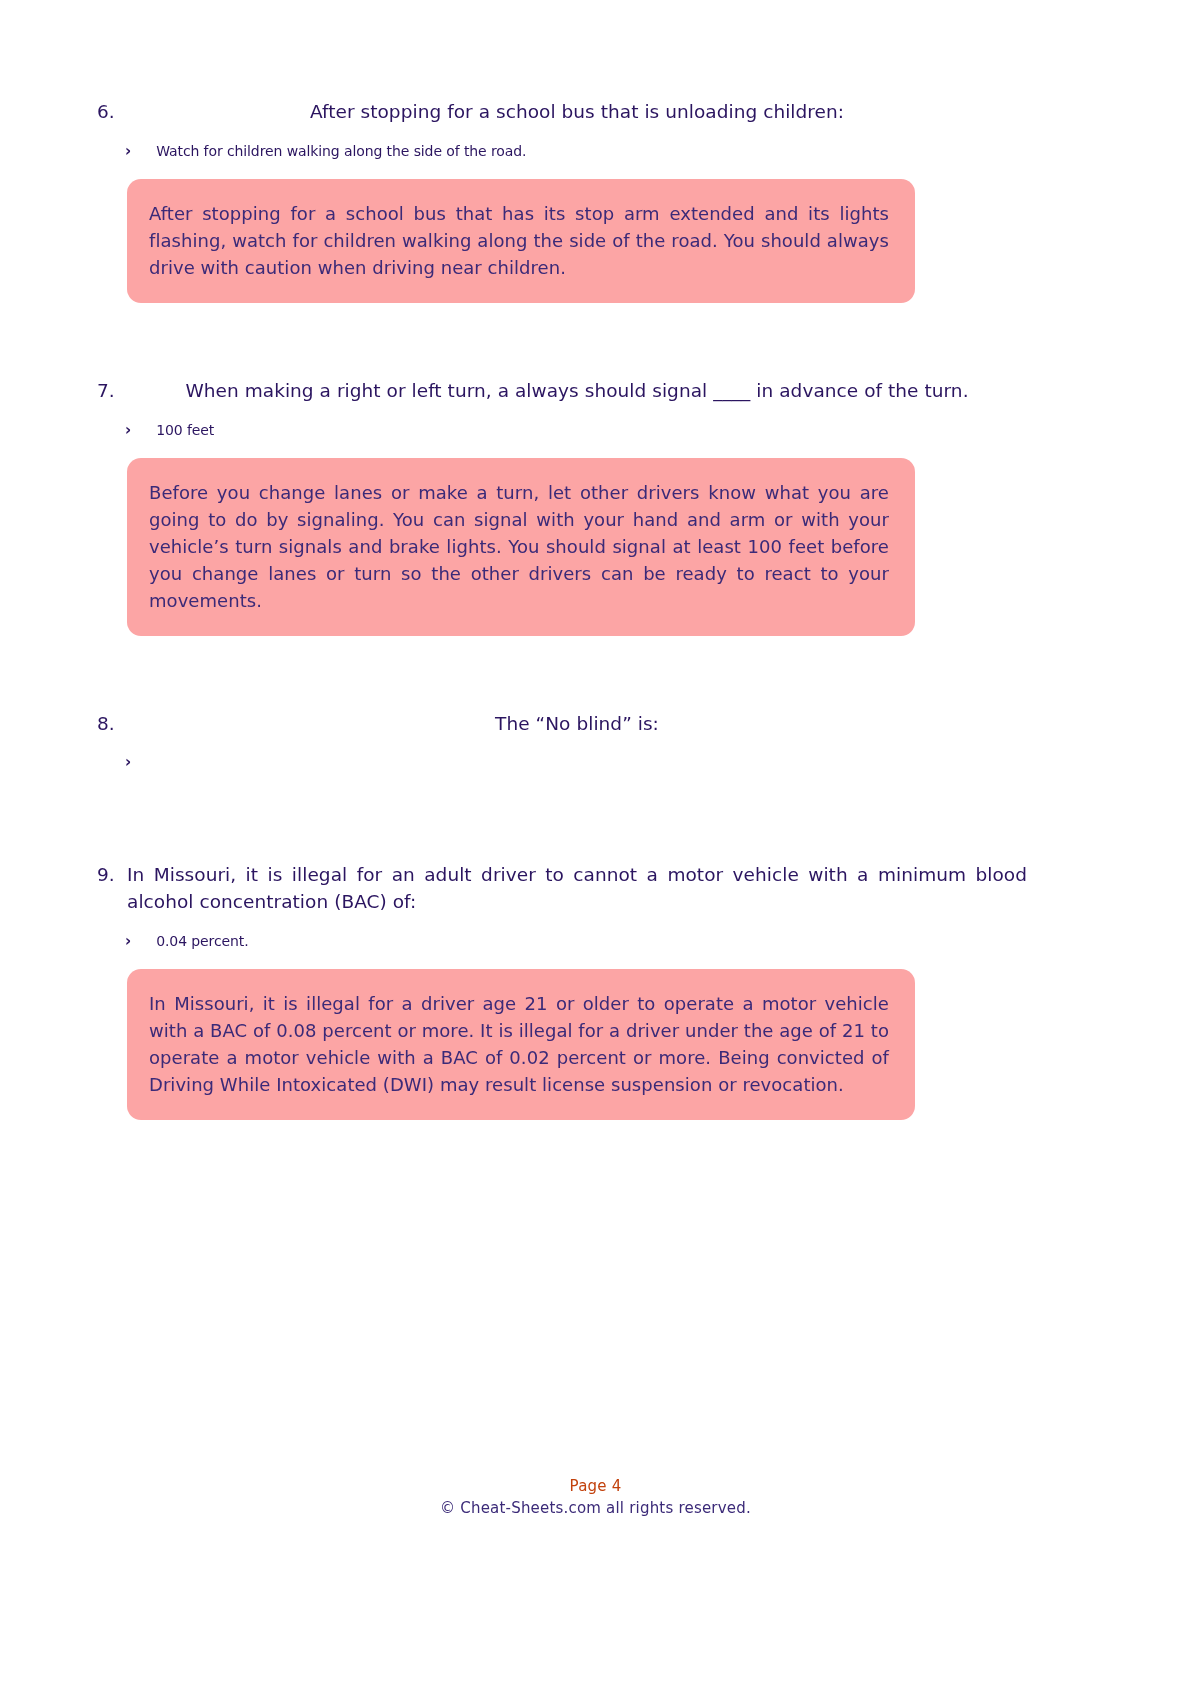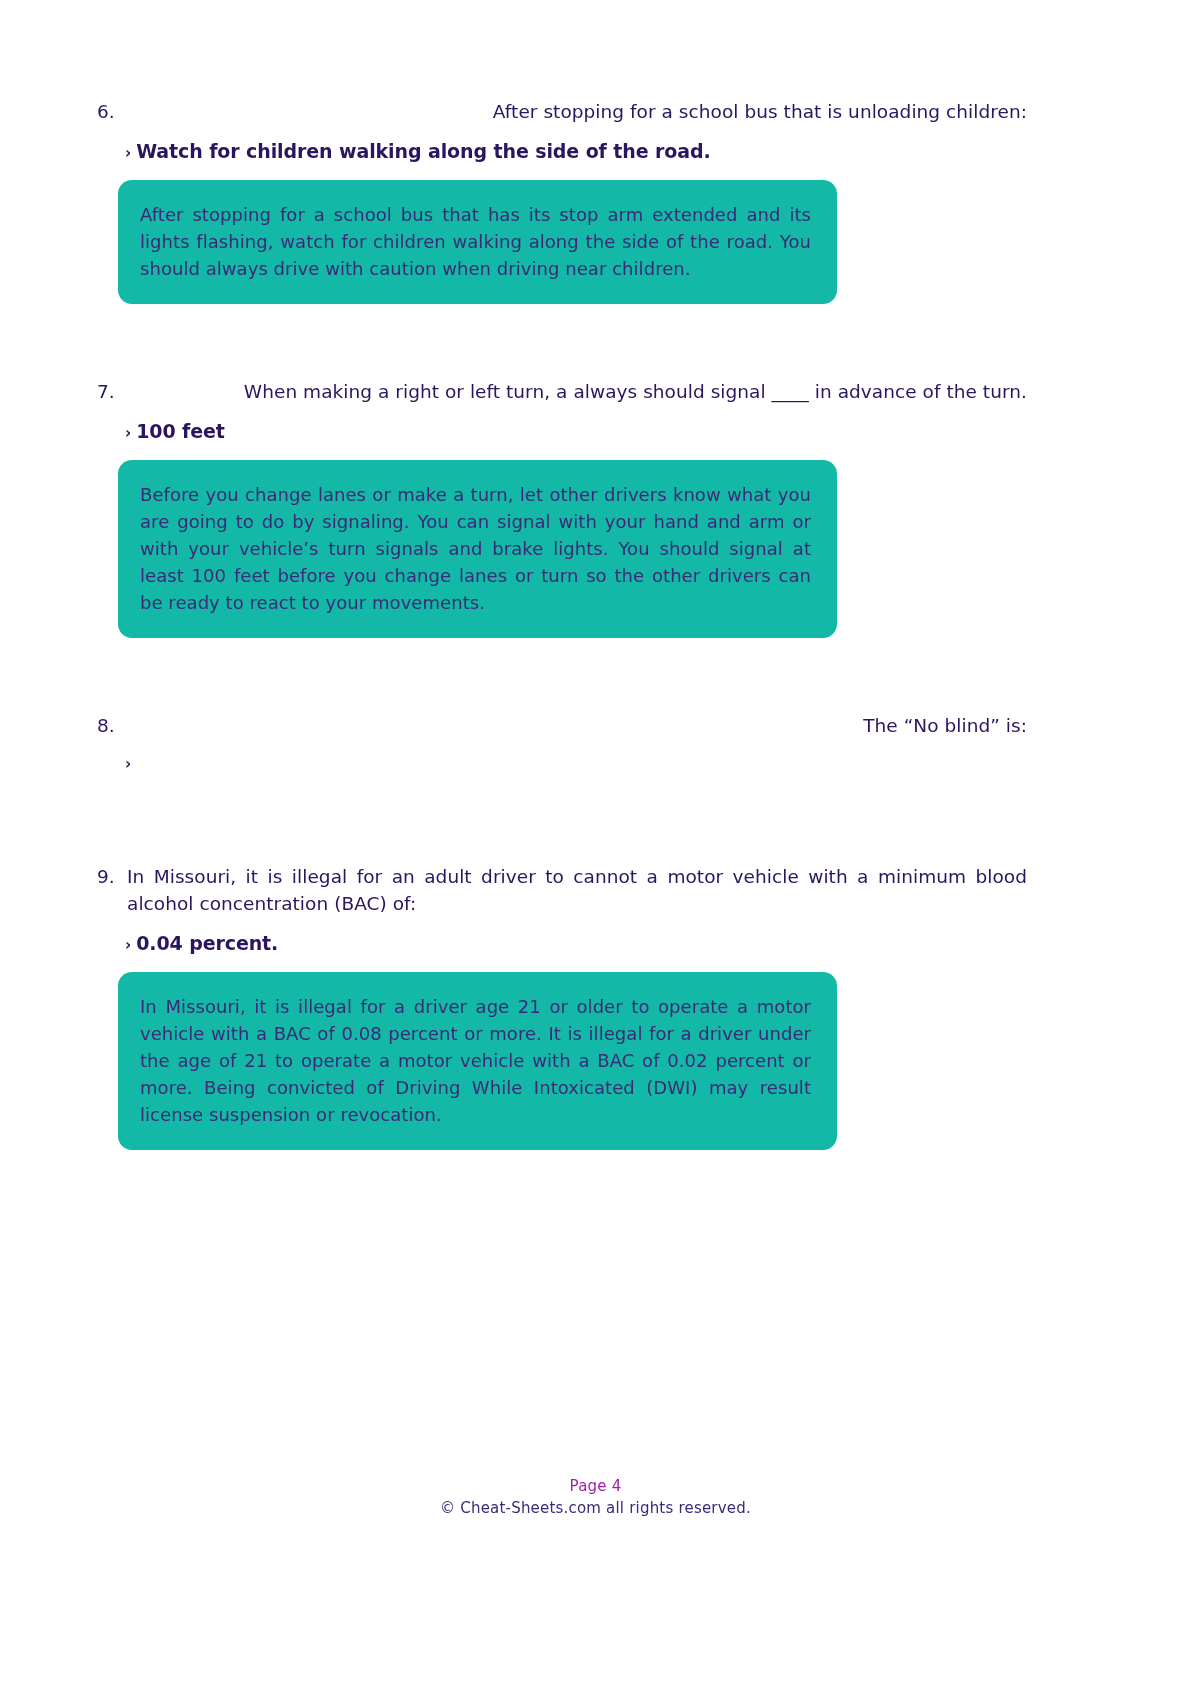--- a/index.html
+++ b/index.html
@@ -47,53 +47,54 @@
   }
   .qtext {
     flex: 1 1 auto;
     font-size: 18.5px;
     line-height: 27px;
     color: #2b1560;
     text-align: justify;
     letter-spacing: 0.05px;
   }
   .qtext.nojustify {
-    text-align: right;
+    text-align: center;
   }
 
   
   .answer {
     display: flex;
     align-items: baseline;
     margin: 0 0 16px 28px;
   }
   .chev {
     flex: 0 0 auto;
     font-size: 15px;
     line-height: 22px;
     color: #2b1560;
     margin-right: 5px;
     font-weight: 700;
   }
   .atext {
-    font-size: 19px;
+    font-size: 14px;
     line-height: 24px;
-    font-weight: 700;
+    font-weight: 400;
     color: #2b1560;
     letter-spacing: -0.1px;
+    margin-left: 20px;
   }
 
   
   .expbox {
-    margin-left: 21px;
-    background: #14b8a6;
+    margin-left: 30px;
+    background: #fca5a5;
     border-radius: 14px;
     padding: 21px 26px 22px 22px;
     box-sizing: border-box;
-    width: 719px;
+    width: 788px;
   }
   .exptext {
     font-size: 18px;
     line-height: 27px;
     color: #3b2a78;
     text-align: justify;
     letter-spacing: 0.05px;
   }
 
   .gap-lg { height: 74px; }
@@ -103,21 +104,21 @@
   .footer {
     position: absolute;
     left: 0;
     right: 0;
     top: 1475px;
     text-align: center;
   }
   .footer-page {
     font-size: 15px;
     line-height: 22px;
-    color: #a21caf;
+    color: #c2410c;
     letter-spacing: 0.2px;
   }
   .footer-copy {
     font-size: 15px;
     line-height: 22px;
     color: #3b2a78;
     letter-spacing: 0.2px;
     margin-top: 0;
   }
 </style>

